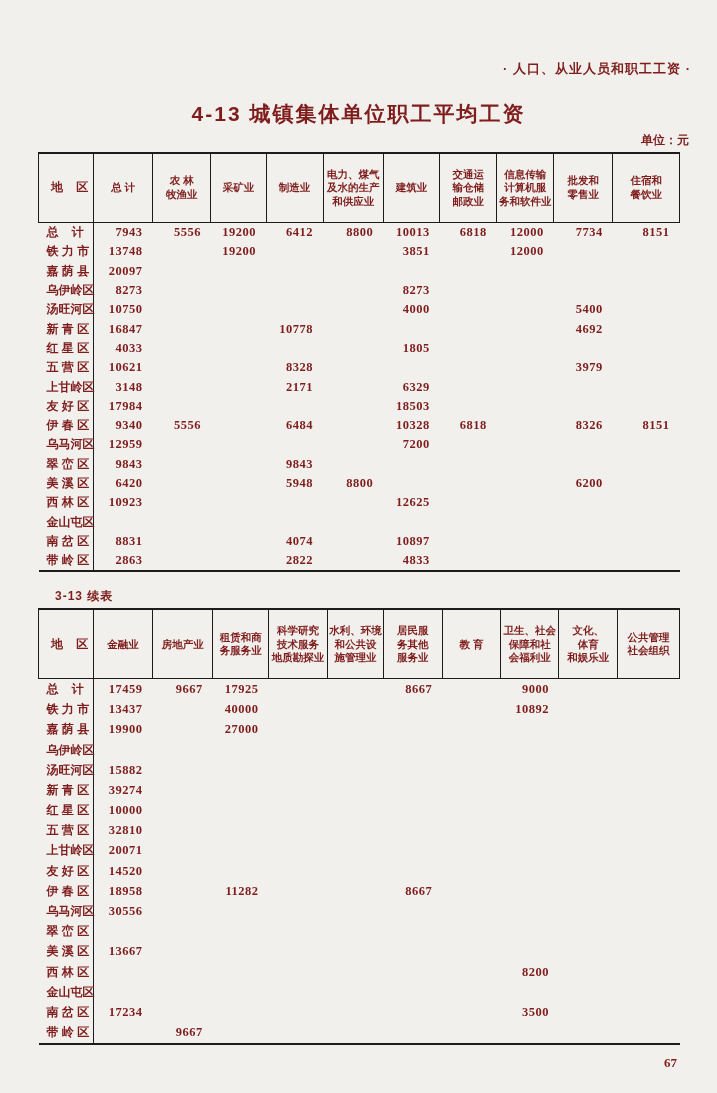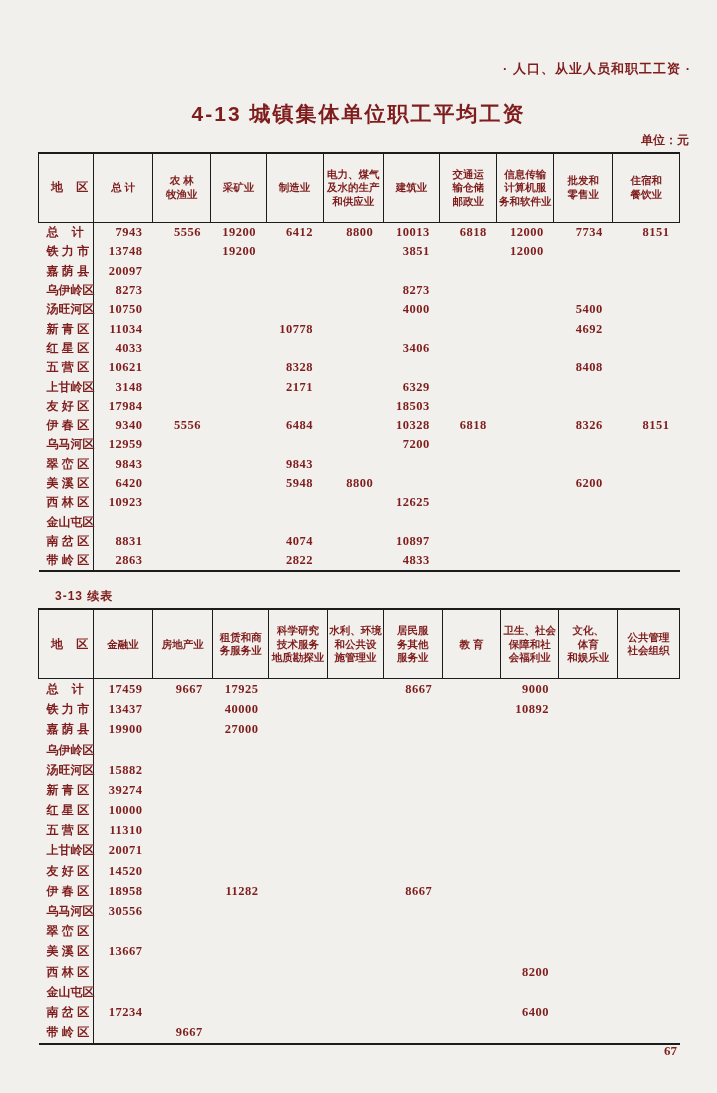--- a/index.html
+++ b/index.html
@@ -42,21 +42,21 @@
   }
   .t1 tbody td{height:19.3px;}
   .t2 tbody td{height:20.2px;}
   td.region{
     border-right:1.2px solid #1c1c1c;white-space:pre;
     font-family:"Liberation Sans",sans-serif;font-size:12px;font-weight:bold;
     padding-left:8px;text-align:left;
   }
   td.num{text-align:right;padding-right:10px;letter-spacing:.5px;}
   .page-number{
-    position:absolute;right:40px;bottom:34px;
+    position:absolute;right:40px;bottom:22px;
     font-size:13px;font-weight:bold;
     font-family:"Liberation Serif",serif;
   }
 </style>
 </head>
 <body>
 
 <div class="page">
 
   <div class="header-right">·  人口、从业人员和职工工资  ·</div>
@@ -165,55 +165,55 @@
             <td class="num"></td>
             <td class="num"></td>
             <td class="num">4000</td>
             <td class="num"></td>
             <td class="num"></td>
             <td class="num">5400</td>
             <td class="num"></td>
           </tr>
           <tr>
             <td class="region">新 青 区</td>
-            <td class="num">11034</td>
+            <td class="num">16847</td>
             <td class="num"></td>
             <td class="num"></td>
             <td class="num">10778</td>
             <td class="num"></td>
             <td class="num"></td>
             <td class="num"></td>
             <td class="num"></td>
             <td class="num">4692</td>
             <td class="num"></td>
           </tr>
           <tr>
             <td class="region">红 星 区</td>
             <td class="num">4033</td>
             <td class="num"></td>
             <td class="num"></td>
             <td class="num"></td>
             <td class="num"></td>
-            <td class="num">3406</td>
+            <td class="num">1805</td>
             <td class="num"></td>
             <td class="num"></td>
             <td class="num"></td>
             <td class="num"></td>
           </tr>
           <tr>
             <td class="region">五 营 区</td>
             <td class="num">10621</td>
             <td class="num"></td>
             <td class="num"></td>
             <td class="num">8328</td>
             <td class="num"></td>
             <td class="num"></td>
             <td class="num"></td>
             <td class="num"></td>
-            <td class="num">8408</td>
+            <td class="num">3979</td>
             <td class="num"></td>
           </tr>
           <tr>
             <td class="region">上甘岭区</td>
             <td class="num">3148</td>
             <td class="num"></td>
             <td class="num"></td>
             <td class="num">2171</td>
             <td class="num"></td>
             <td class="num">6329</td>
@@ -474,21 +474,21 @@
             <td class="num"></td>
             <td class="num"></td>
             <td class="num"></td>
             <td class="num"></td>
             <td class="num"></td>
             <td class="num"></td>
             <td class="num"></td>
           </tr>
           <tr>
             <td class="region">五 营 区</td>
-            <td class="num">11310</td>
+            <td class="num">32810</td>
             <td class="num"></td>
             <td class="num"></td>
             <td class="num"></td>
             <td class="num"></td>
             <td class="num"></td>
             <td class="num"></td>
             <td class="num"></td>
             <td class="num"></td>
             <td class="num"></td>
           </tr>
@@ -598,21 +598,21 @@
           </tr>
           <tr>
             <td class="region">南 岔 区</td>
             <td class="num">17234</td>
             <td class="num"></td>
             <td class="num"></td>
             <td class="num"></td>
             <td class="num"></td>
             <td class="num"></td>
             <td class="num"></td>
-            <td class="num">6400</td>
+            <td class="num">3500</td>
             <td class="num"></td>
             <td class="num"></td>
           </tr>
           <tr>
             <td class="region">带 岭 区</td>
             <td class="num"></td>
             <td class="num">9667</td>
             <td class="num"></td>
             <td class="num"></td>
             <td class="num"></td>

